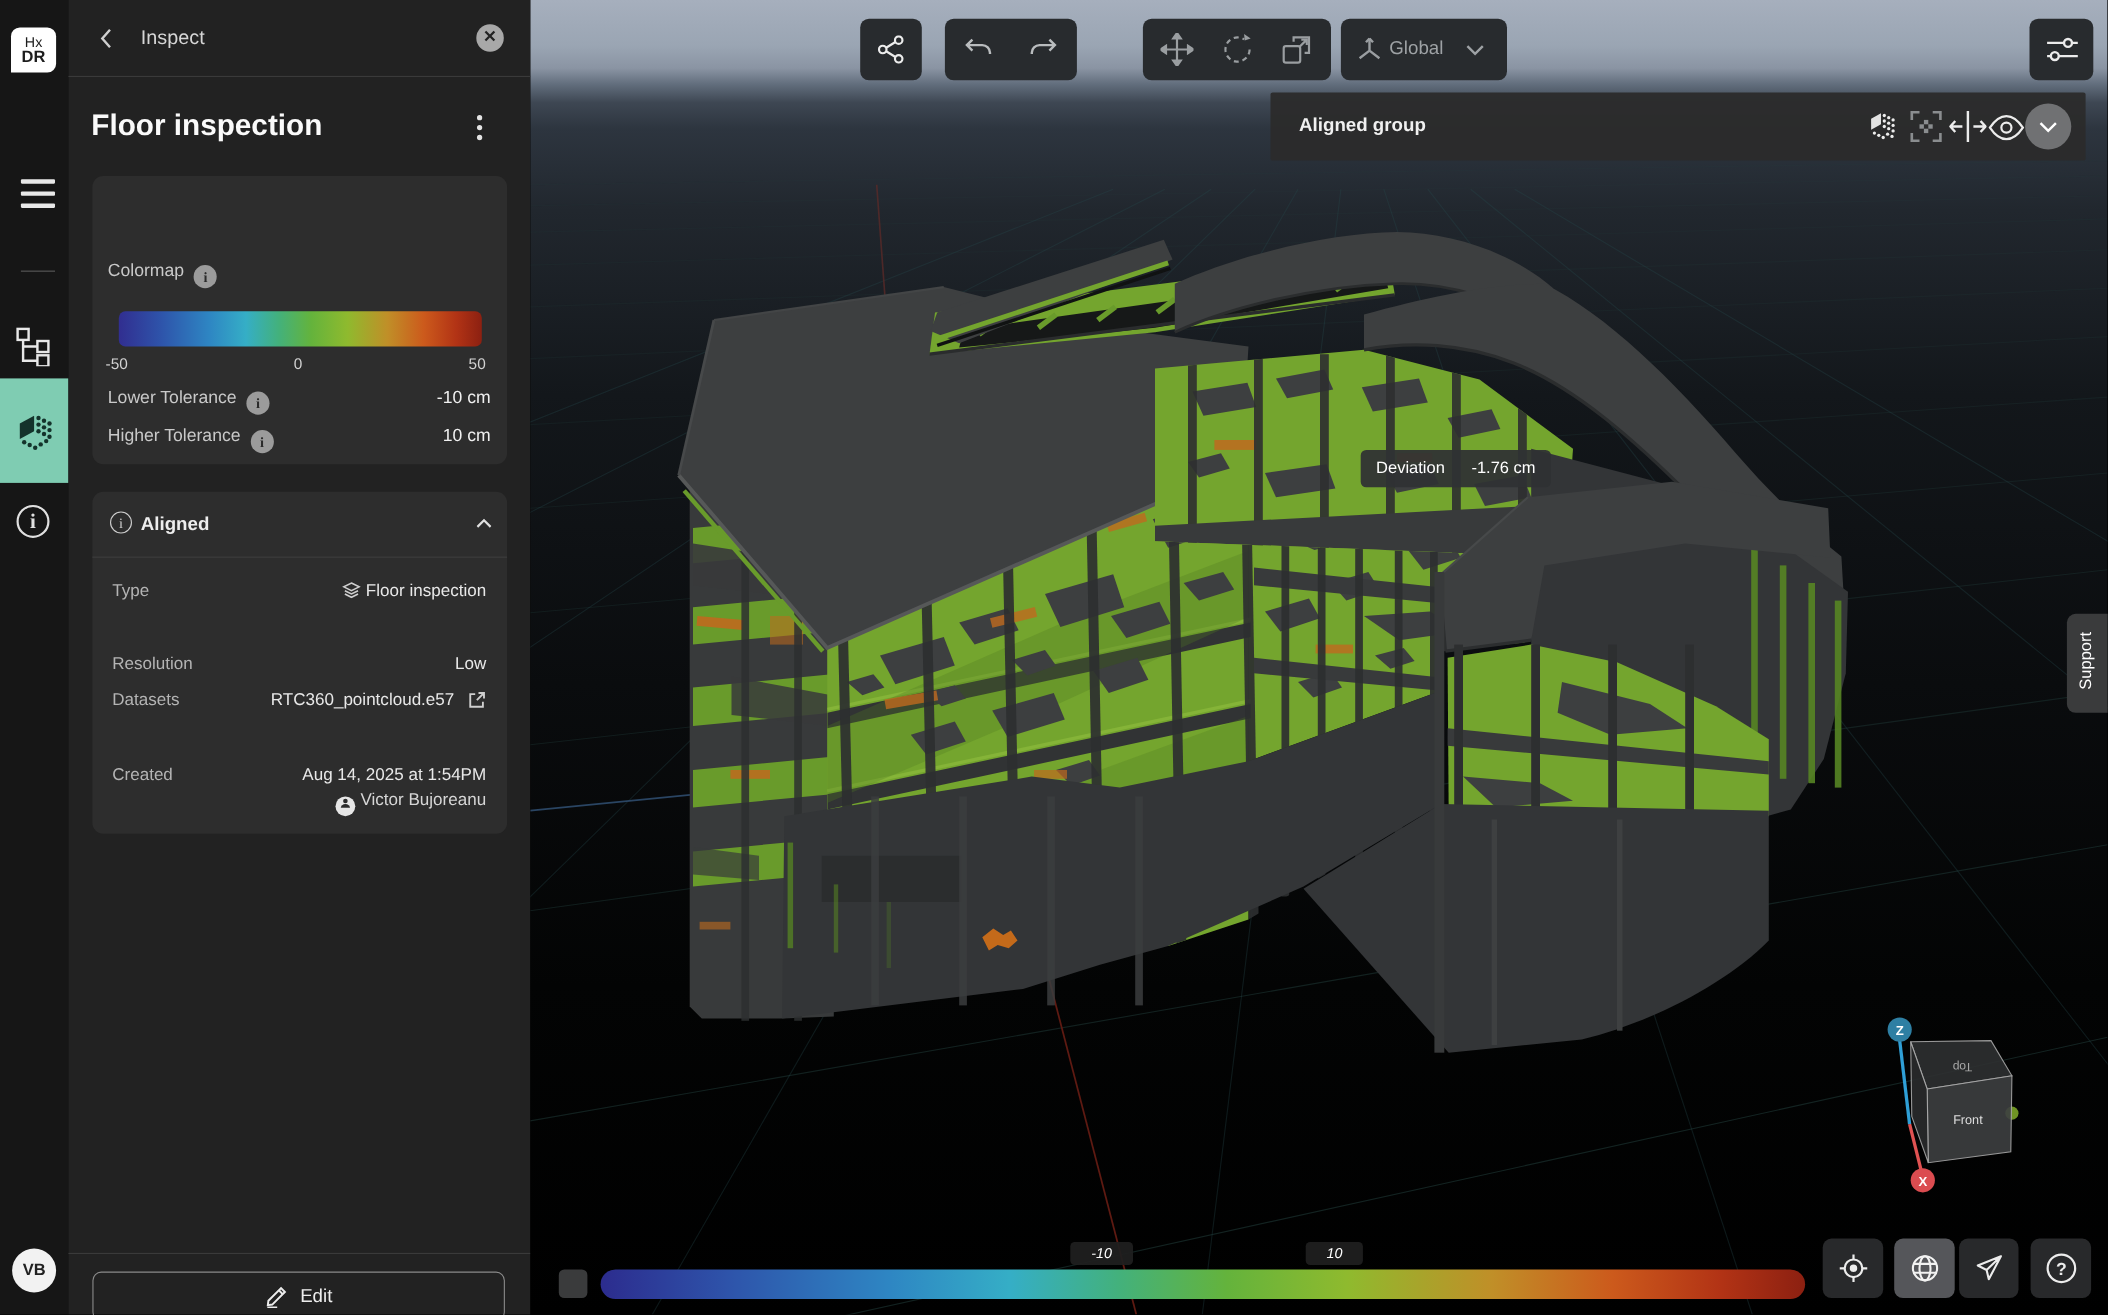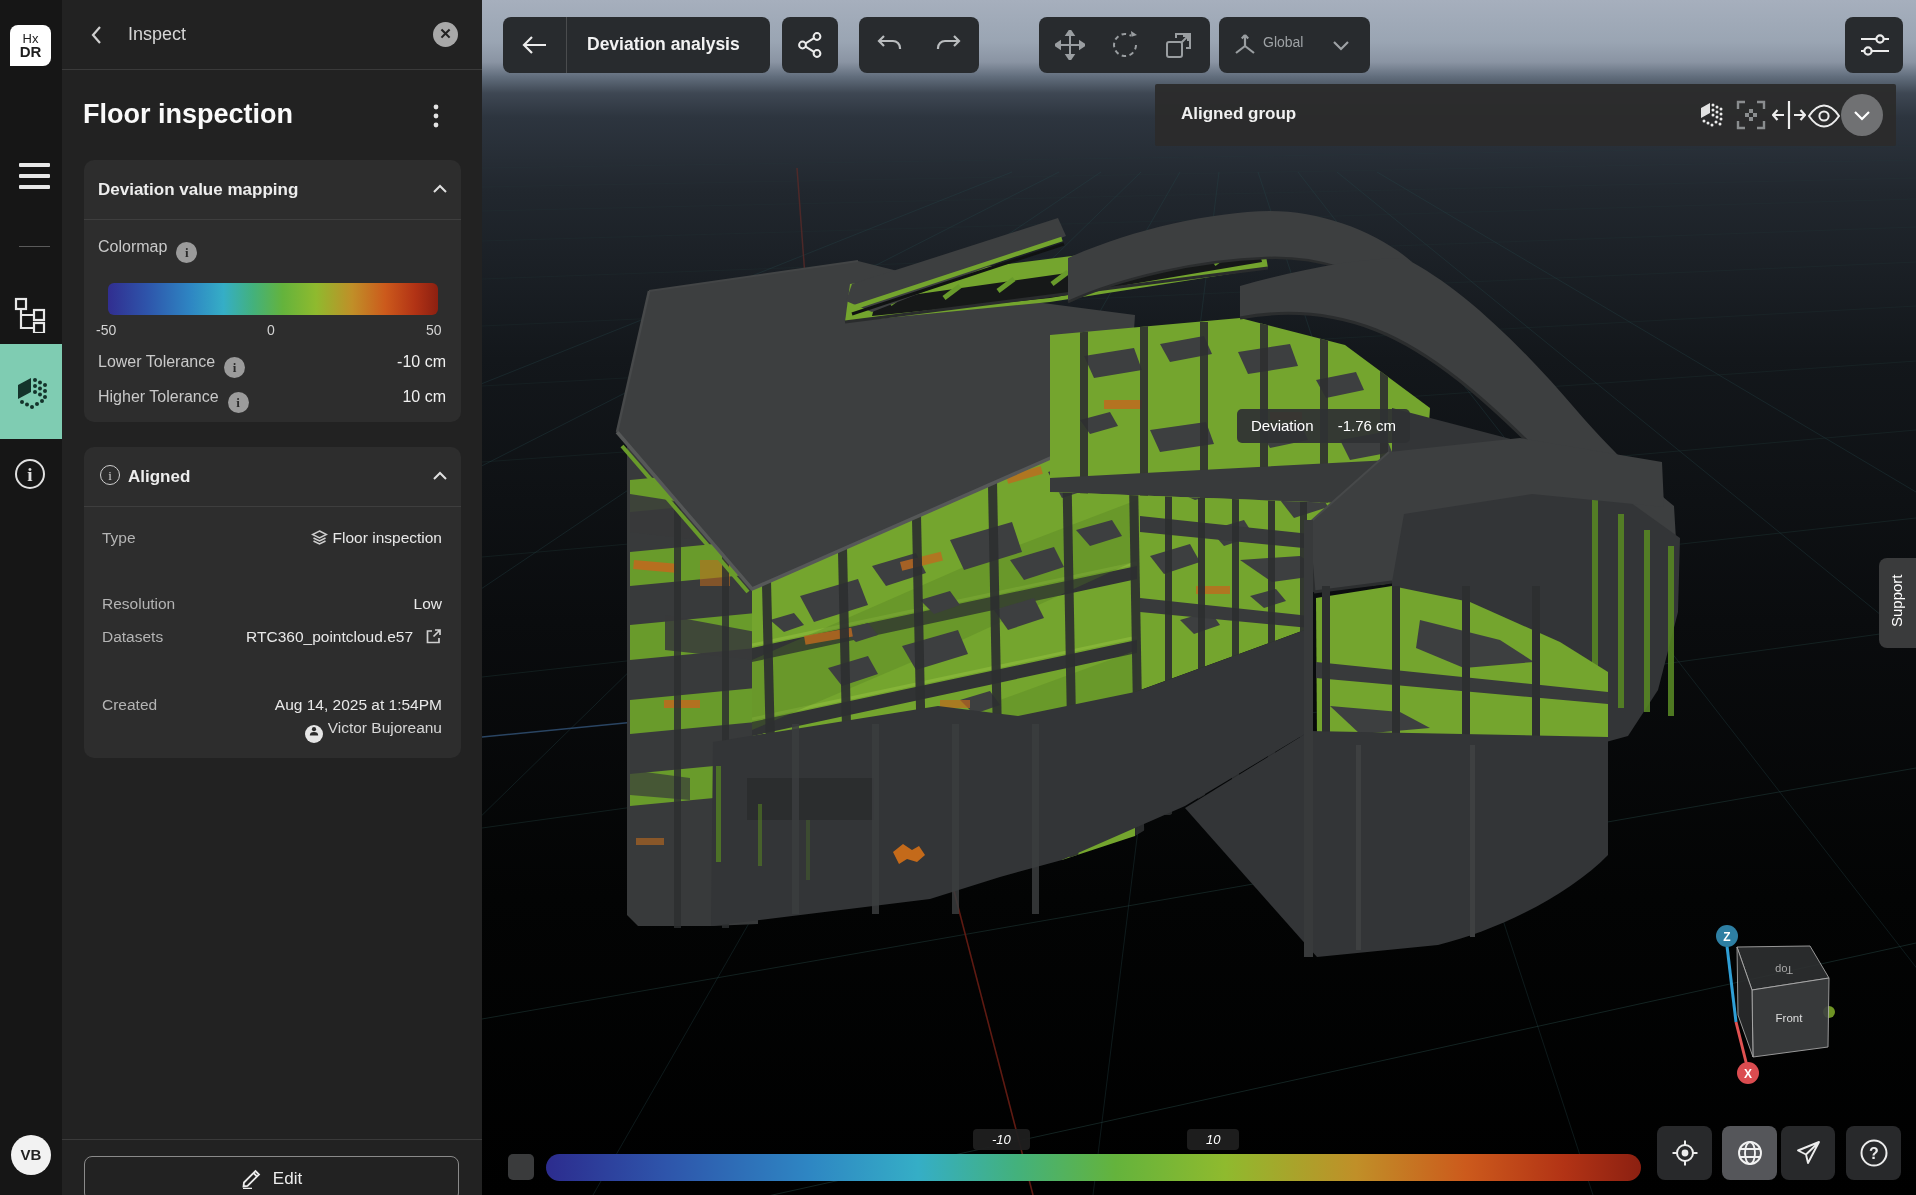--- a/index.html
+++ b/index.html
@@ -261,27 +261,20 @@
         <polygon points="1737,947 1752,990 1753,1057 1738,1015" fill="#2a2c2d" stroke="#a8a8a8" stroke-width="1" opacity="0.9"></polygon>
         <text x="1784" y="960" fill="#a8a8a8" font-size="11" text-anchor="middle" transform="rotate(180 1784 963)">Top</text>
         <text x="1789" y="1022" fill="#dedede" font-size="11.5" text-anchor="middle">Front</text>
         <circle cx="1727" cy="936" r="11" fill="#2e7fa3"></circle>
         <text x="1727" y="941" fill="#fff" font-size="12" font-weight="bold" text-anchor="middle">Z</text>
         <circle cx="1748" cy="1073" r="11" fill="#db4c50"></circle>
         <text x="1748" y="1078" fill="#fff" font-size="12" font-weight="bold" text-anchor="middle">X</text>
       </g>
     </svg>
 
-  <div class="tbtn" style="left:21px; width:267px;">
-    <svg width="26" height="22" viewBox="0 0 26 22" style="position:absolute;left:19px;top:17px;">
-        <path d="M24 11 H3 M10 3 L2 11 L10 19" stroke="#ececec" stroke-width="2.2" fill="none"></path>
-      </svg>
-    <div style="position:absolute;left:63px;top:0;width:1px;height:56px;background:#4a4c4e;"></div>
-    <span style="position:absolute;left:84px;top:17px;font-size:17.5px;font-weight:bold;color:#f2f2f2;">Deviation analysis</span>
-  </div>
   <div class="tbtn" style="left:300px; width:56px;">
     <svg width="24" height="26" viewBox="0 0 24 26" style="position:absolute;left:16px;top:15px;">
         <g stroke="#ececec" stroke-width="2" fill="none">
           <circle cx="19" cy="4.5" r="3.4"></circle>
           <circle cx="19" cy="21.5" r="3.4"></circle>
           <circle cx="4.5" cy="13" r="3.4"></circle>
           <path d="M7.6 11.4 L16 6.2 M7.6 14.6 L16 19.8"></path>
         </g>
       </svg>
   </div>
@@ -317,21 +310,21 @@
         </g>
       </svg>
   </div>
   <div class="tbtn" style="left:737px; width:151px;">
     <svg width="26" height="26" viewBox="0 0 26 26" style="position:absolute;left:13px;top:15px;">
         <g stroke="#9a9ea1" stroke-width="2.2" fill="none">
           <path d="M13 14 V3 M13 14 L4 21 M13 14 L22 21"></path>
           <path d="M13 3 L9.8 6.4 M13 3 L16.2 6.4"></path>
         </g>
       </svg>
-    <span style="position:absolute;left:44px;top:17px;font-size:14px;color:#9ea2a5;">Global</span>
+    <span style="position:absolute;left:44px;top:17px;font-size:17px;color:#9ea2a5;">Global</span>
     <svg width="18" height="11" viewBox="0 0 18 11" style="position:absolute;left:113px;top:23px;">
         <path d="M2 2 L9 9 L16 2" stroke="#9ea2a5" stroke-width="2.2" fill="none"></path>
       </svg>
   </div>
   <div class="tbtn" style="left:1363px; width:58px;">
     <svg width="30" height="26" viewBox="0 0 30 26" style="position:absolute;left:14px;top:15px;">
         <g stroke="#ececec" stroke-width="2.2" fill="none">
           <path d="M2 7 H30 M2 19 H30"></path>
           <circle cx="21" cy="7" r="3.6" fill="#282b2e"></circle>
           <circle cx="9" cy="19" r="3.6" fill="#282b2e"></circle>
@@ -478,28 +471,20 @@
       <span class="t">Inspect</span>
       <div id="pclose">✕</div>
     </div>
   <div id="ptitle">Floor inspection</div>
   <div id="pdots"><svg width="6" height="24" viewBox="0 0 6 24">
         <circle cx="3" cy="3" r="2.4" fill="#e3e3e3"></circle>
         <circle cx="3" cy="12" r="2.4" fill="#e3e3e3"></circle>
         <circle cx="3" cy="21" r="2.4" fill="#e3e3e3"></circle>
       </svg></div>
   <div class="card" id="card1" style="top:160px; height:262px;">
-    <div class="cardhead">
-        <span class="ht">Deviation value mapping</span>
-      <span class="chev">
-          <svg width="14" height="9" viewBox="0 0 14 9">
-            <path d="M1 8 L7 2 L13 8" stroke="#e0e0e0" stroke-width="2" fill="none"></path>
-          </svg>
-        </span>
-    </div>
     <div style="position:absolute; left:14px; top:78px; font-size:16px; color:#c9c9c9;">Colormap &nbsp;<span class="ifo">i</span></div>
     <div id="grad"></div>
     <div class="gl" style="left:12px;">-50</div>
     <div class="gl" style="left:183px;">0</div>
     <div class="gl" style="left:342px;">50</div>
     <div style="position:absolute;left:14px;top:193px;font-size:16px;color:#c9c9c9;">Lower Tolerance &nbsp;<span class="ifo">i</span></div>
     <div style="position:absolute;right:15px;top:193px;font-size:16px;color:#f0f0f0;">-10 cm</div>
     <div style="position:absolute;left:14px;top:228px;font-size:16px;color:#c9c9c9;">Higher Tolerance &nbsp;<span class="ifo">i</span></div>
     <div style="position:absolute;right:15px;top:228px;font-size:16px;color:#f0f0f0;">10 cm</div>
   </div>

